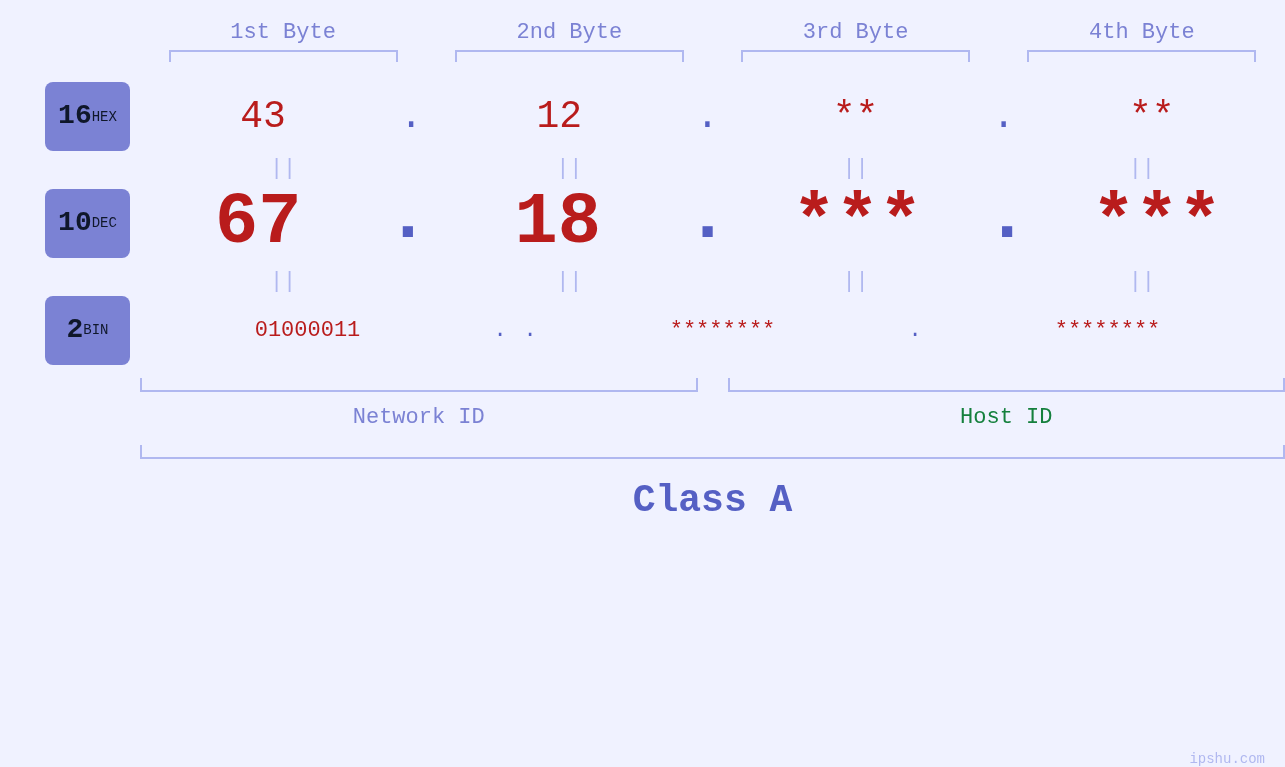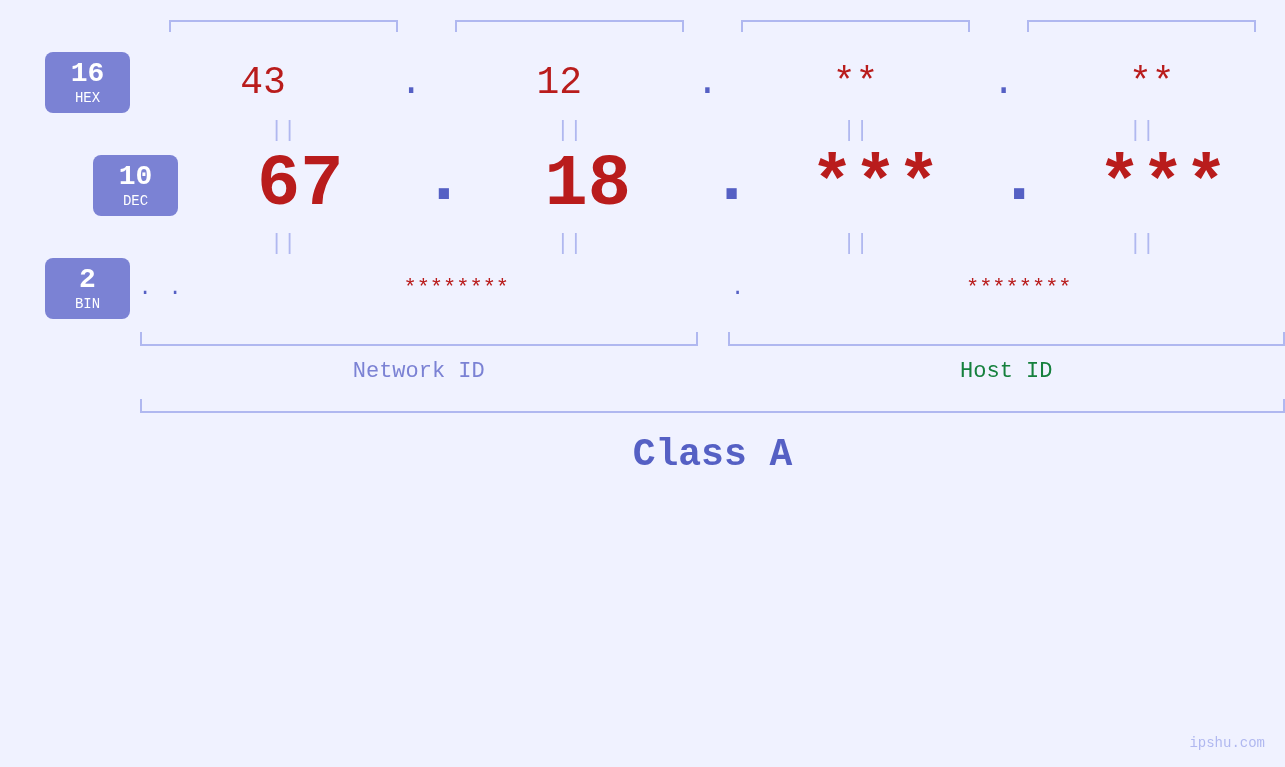--- a/index.html
+++ b/index.html
@@ -66,29 +66,29 @@
       display: flex;
       align-items: center;
       width: 100%;
       padding-left: 0;
       position: relative;
     }
 
     .base-badge {
       width: 85px;
       min-width: 85px;
-      height: 61px;
+      height: 69px;
       background-color: #7b82d4;
       border-radius: 8px;
       display: flex;
-      flex-direction: column;
+      flex-direction: row;
       align-items: center;
       justify-content: center;
       margin-left: 45px;
-      color: #ffffff;
+      color: #0f172a;
     }
 
     .base-number {
       font-size: 28px;
       font-weight: bold;
       line-height: 1.1;
       font-family: 'Courier New', Courier, monospace;
     }
 
     .base-label {
@@ -157,32 +157,38 @@
       text-align: center;
       color: #b0b8f0;
       font-size: 22px;
       font-family: 'Courier New', Courier, monospace;
       line-height: 1.2;
     }
 
     
     .watermark {
       position: absolute;
-      bottom: 16px;
+      bottom: 0;
       right: 20px;
       color: #b0b8f0;
       font-size: 14px;
       font-family: 'Courier New', Courier, monospace;
     }
   </style>
 </head>
 <body>
 
 <div class="main-container">
 
+  <div class="header-row">
+    <div class="byte-label">1st Byte</div>
+    <div class="byte-label">2nd Byte</div>
+    <div class="byte-label">3rd Byte</div>
+    <div class="byte-label">4th Byte</div>
+  </div>
 
   <div class="bracket-row">
     <div class="bracket-cell">
       <div class="bracket-line"></div>
     </div>
     <div class="bracket-cell">
       <div class="bracket-line"></div>
     </div>
     <div class="bracket-cell">
       <div class="bracket-line"></div>
@@ -208,21 +214,21 @@
     </div>
   </div>
 
   <div class="equals-row">
     <div class="equals-cell">||</div>
     <div class="equals-cell">||</div>
     <div class="equals-cell">||</div>
     <div class="equals-cell">||</div>
   </div>
 
-  <div class="data-row" style="margin-bottom:5px;padding-left:48px;">
+  <div class="data-row" style="margin-bottom:5px;">
     <div class="base-badge">
       <span class="base-number">10</span>
       <span class="base-label">DEC</span>
     </div>
     <div class="values-row">
       <div class="cell-value dec-value">67</div>
       <div class="dot-separator dec-dot">.</div>
       <div class="cell-value dec-value">18</div>
       <div class="dot-separator dec-dot">.</div>
       <div class="cell-value dec-value">***</div>
@@ -237,20 +243,21 @@
     <div class="equals-cell">||</div>
     <div class="equals-cell">||</div>
   </div>
 
   <div class="data-row" style="margin-bottom:5px;">
     <div class="base-badge">
       <span class="base-number">2</span>
       <span class="base-label">BIN</span>
     </div>
     <div class="values-row">
+      <div class="cell-value bin-value">01000011</div>
       <div class="dot-separator bin-dot">.</div>
       <div class="dot-separator bin-dot">.</div>
       <div class="cell-value bin-value">********</div>
       <div class="dot-separator bin-dot">.</div>
       <div class="cell-value bin-value">********</div>
     </div>
   </div>
 
   <div style="display:flex; width:100%; padding-left:140px; margin-top:8px;">
 

